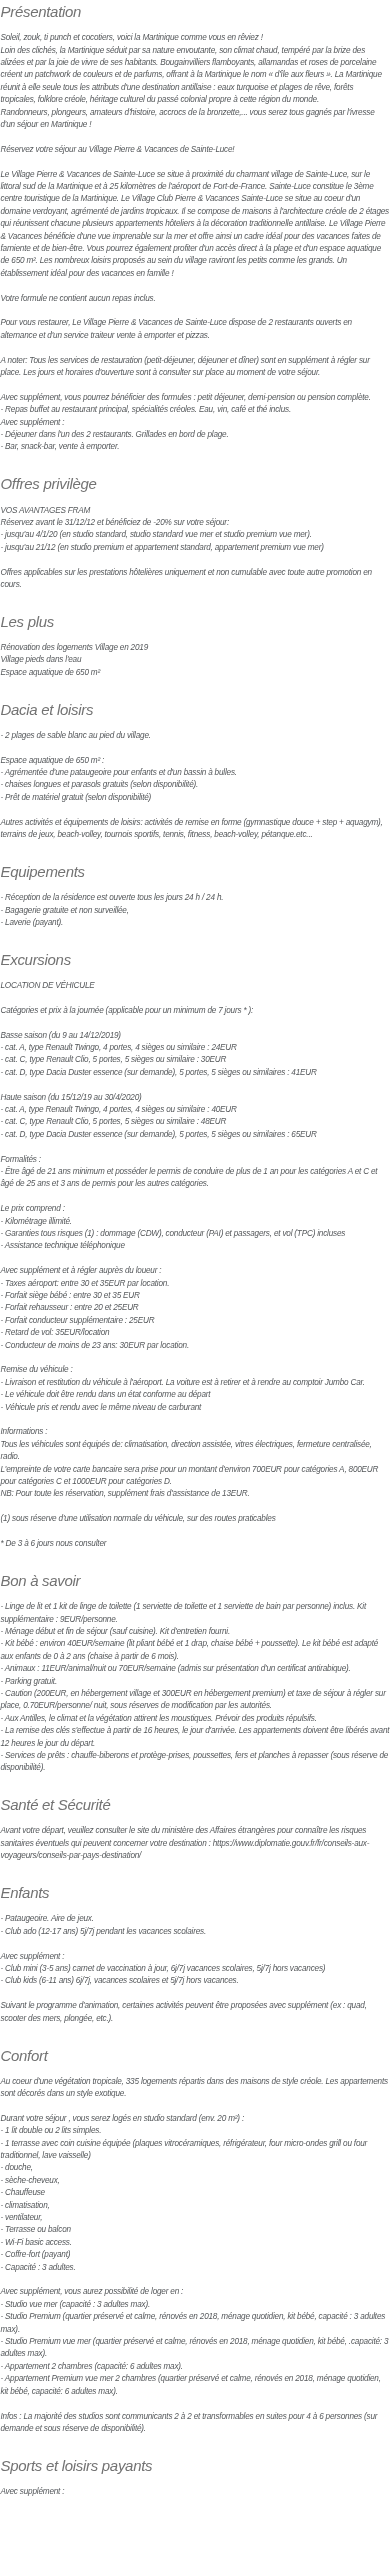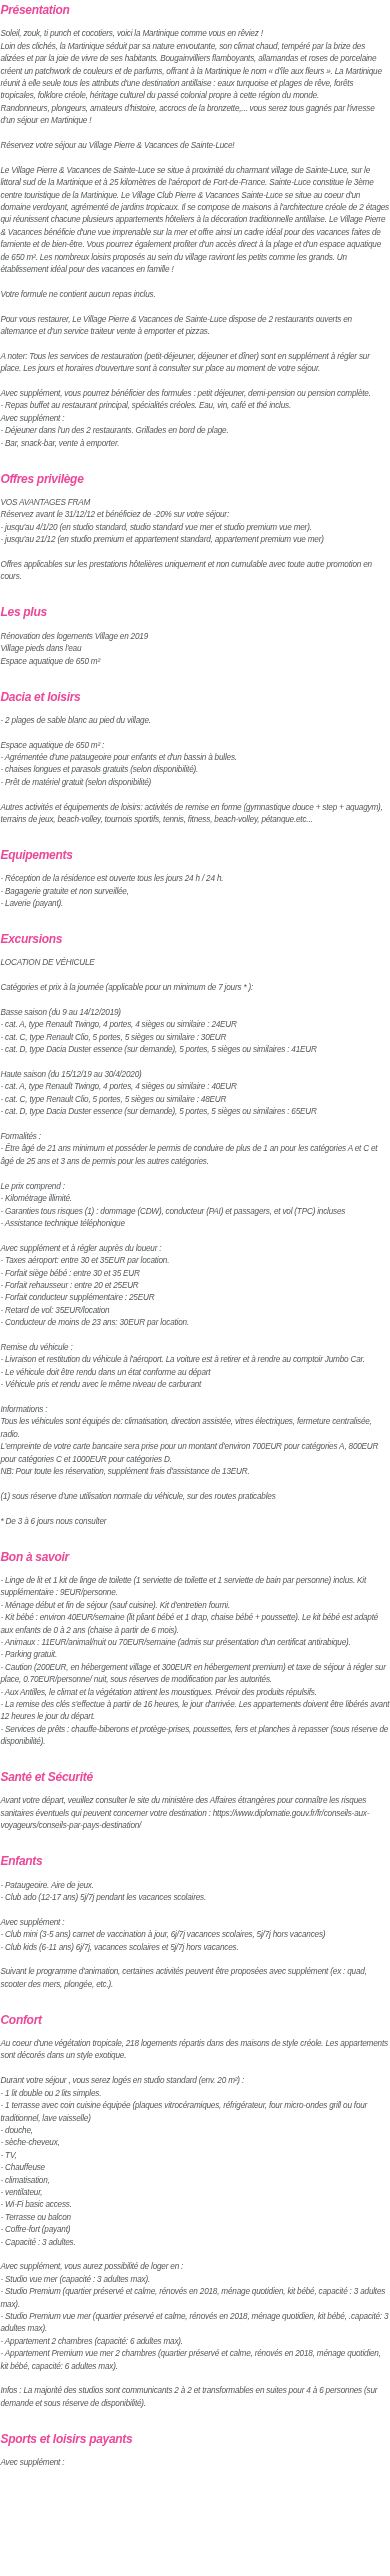--- a/index.html
+++ b/index.html
@@ -10,24 +10,24 @@
   body {
     width: 391px;
     font-family: "Liberation Sans", sans-serif;
     font-style: italic;
     color: #55585b;
   }
   #doc {
     padding: 3.1px 1px 6.2px 0.5px;
   }
   .sec-title {
-    color: #ec4899;
-    font-size: 12px;
+    color: #737373;
+    font-size: 15px;
     line-height: 1.25;
-    font-weight: bold;
+    font-weight: normal;
     font-style: italic;
     letter-spacing: -0.3px;
     margin: 21.6px 0 10.3px 0;
   }
   section:first-child .sec-title {
     margin-top: 0;
   }
   .block {
     margin: 0 0 12.4px 0;
   }
@@ -205,34 +205,33 @@
         <div class="line">- Club mini (3-5 ans) carnet de vaccination à jour, 6j/7j vacances scolaires, 5j/7j hors vacances)</div>
         <div class="line">- Club kids (6-11 ans) 6j/7j, vacances scolaires et 5j/7j hors vacances.</div>
       </div>
       <div class="block">
         <div class="line">Suivant le programme d'animation, certaines activités peuvent être proposées avec supplément (ex : quad, scooter des mers, plongée, etc.).</div>
       </div>
     </section>
     <section>
       <h2 class="sec-title">Confort</h2>
       <div class="block">
-        <div class="line">Au coeur d'une végétation tropicale, 218 logements répartis dans des maisons de style créole. Les appartements sont décorés dans un style exotique.</div>
+        <div class="line">Au coeur d'une végétation tropicale, 335 logements répartis dans des maisons de style créole. Les appartements sont décorés dans un style exotique.</div>
       </div>
       <div class="block">
         <div class="line">Durant votre séjour , vous serez logés en studio standard (env. 20 m²) :</div>
         <div class="line">- 1 lit double ou 2 lits simples.</div>
         <div class="line">- 1 terrasse avec coin cuisine équipée (plaques vitrocéramiques, réfrigérateur, four micro-ondes grill ou four traditionnel, lave vaisselle)</div>
         <div class="line">- douche,</div>
         <div class="line">- sèche-cheveux,</div>
-        <div class="line">- TV,</div>
         <div class="line">- Chauffeuse</div>
         <div class="line">- climatisation,</div>
         <div class="line">- ventilateur,</div>
+        <div class="line">- Terrasse ou balcon</div>
         <div class="line">- Wi-Fi basic access.</div>
-        <div class="line">- Terrasse ou balcon</div>
         <div class="line">- Coffre-fort (payant)</div>
         <div class="line">- Capacité : 3 adultes.</div>
       </div>
       <div class="block">
         <div class="line">Avec supplément, vous aurez possibilité de loger en :</div>
         <div class="line">- Studio vue mer (capacité : 3 adultes max).</div>
         <div class="line">- Studio Premium (quartier préservé et calme, rénovés en 2018, ménage quotidien, kit bébé, capacité : 3 adultes max).</div>
         <div class="line">- Studio Premium vue mer (quartier préservé et calme, rénovés en 2018, ménage quotidien, kit bébé, .capacité: 3 adultes max).</div>
         <div class="line">- Appartement 2 chambres (capacité: 6 adultes max).</div>
         <div class="line">- Appartement Premium vue mer 2 chambres (quartier préservé et calme, rénovés en 2018, ménage quotidien, kit bébé, capacité: 6 adultes max).</div>

